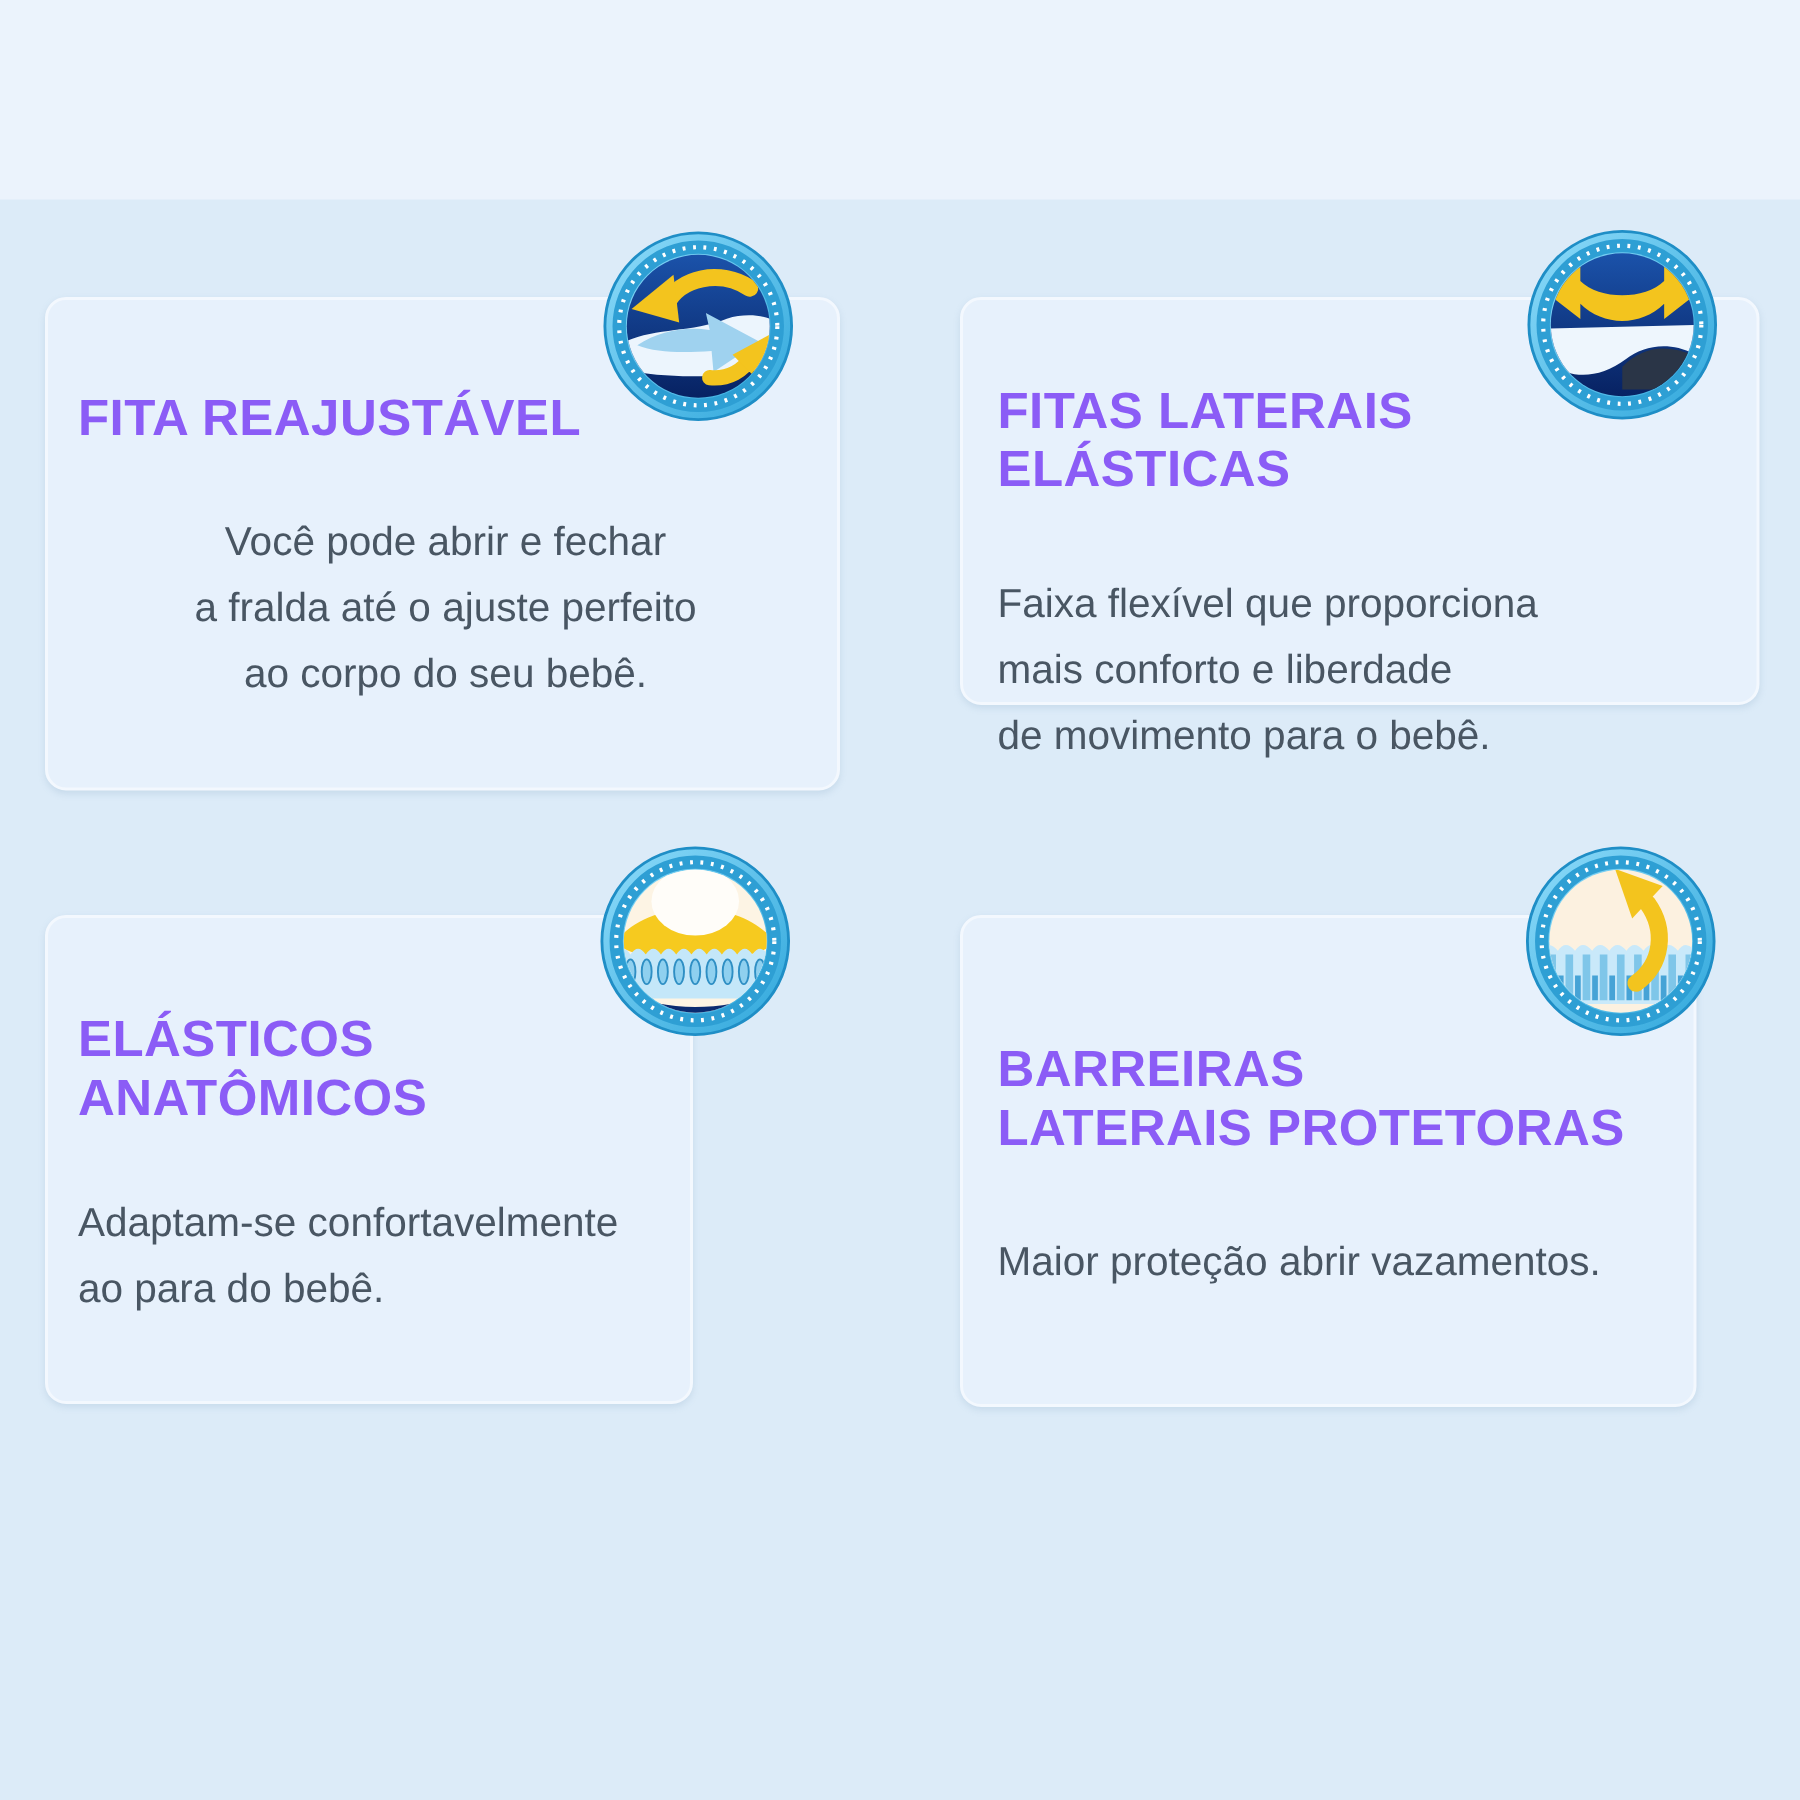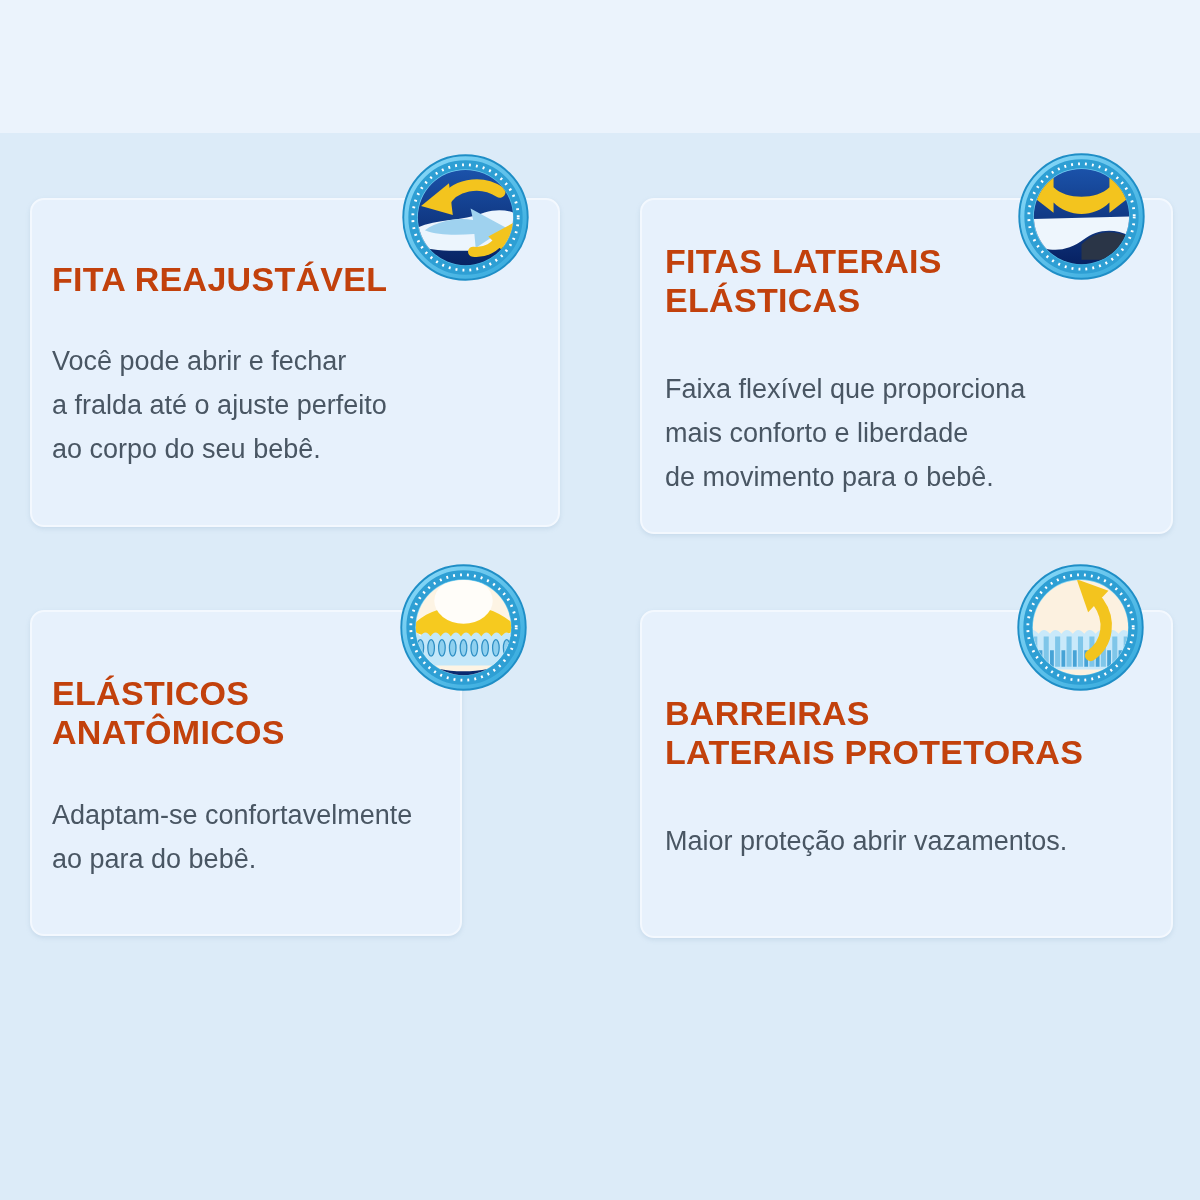--- a/index.html
+++ b/index.html
@@ -20,41 +20,41 @@
   .card {
     position: absolute;
     background: #e7f1fc;
     border: 2px solid #f3f8fe;
     border-radius: 14px;
     box-shadow: 0 2px 4px rgba(140,170,200,0.25);
     box-sizing: border-box;
   }
   .card .title {
     margin: 0;
-    color: #c2410c;
+    color: #8b5cf6;
     font-size: 34px;
     font-weight: bold;
     line-height: 1.16;
     letter-spacing: 0.3px;
     white-space: pre-line;
   }
   .card .desc {
     margin: 0;
     color: #495663;
     font-size: 27px;
     font-weight: 400;
     line-height: 1.63;
     white-space: pre-line;
   }
   .card1 { left: 30px;  top: 198px; width: 530px; height: 329px; padding: 0 16px 0 20px; }
-  .card2 { left: 640px; top: 198px; width: 533px; height: 336px; padding: 0 16px 0 23px; }
+  .card2 { left: 640px; top: 198px; width: 533px; height: 272px; padding: 13px 16px 0 23px; }
   .card3 { left: 30px;  top: 610px; width: 432px; height: 326px; padding: 0 16px 0 20px; }
-  .card4 { left: 640px; top: 610px; width: 533px; height: 328px; padding: 0 16px 0 23px; }
+  .card4 { left: 640px; top: 610px; width: 491px; height: 328px; padding: 0 16px 0 23px; }
   .card1 .title { margin-top: 60px; }
-  .card1 .desc  { margin-top: 40px; }
+  .card1 .desc  { margin-top: 40px; text-align: center; }
   .card2 .title { margin-top: 42px; }
   .card2 .desc  { margin-top: 46px; }
   .card3 .title { margin-top: 62px; }
   .card3 .desc  { margin-top: 40px; }
   .card4 .title { margin-top: 82px; }
   .card4 .desc  { margin-top: 46px; }
   .badge { position: absolute; width: 127px; height: 127px; }
   .badge1 { left: 402px;  top: 154px; }
   .badge2 { left: 1018px; top: 153px; }
   .badge3 { left: 400px;  top: 564px; }

